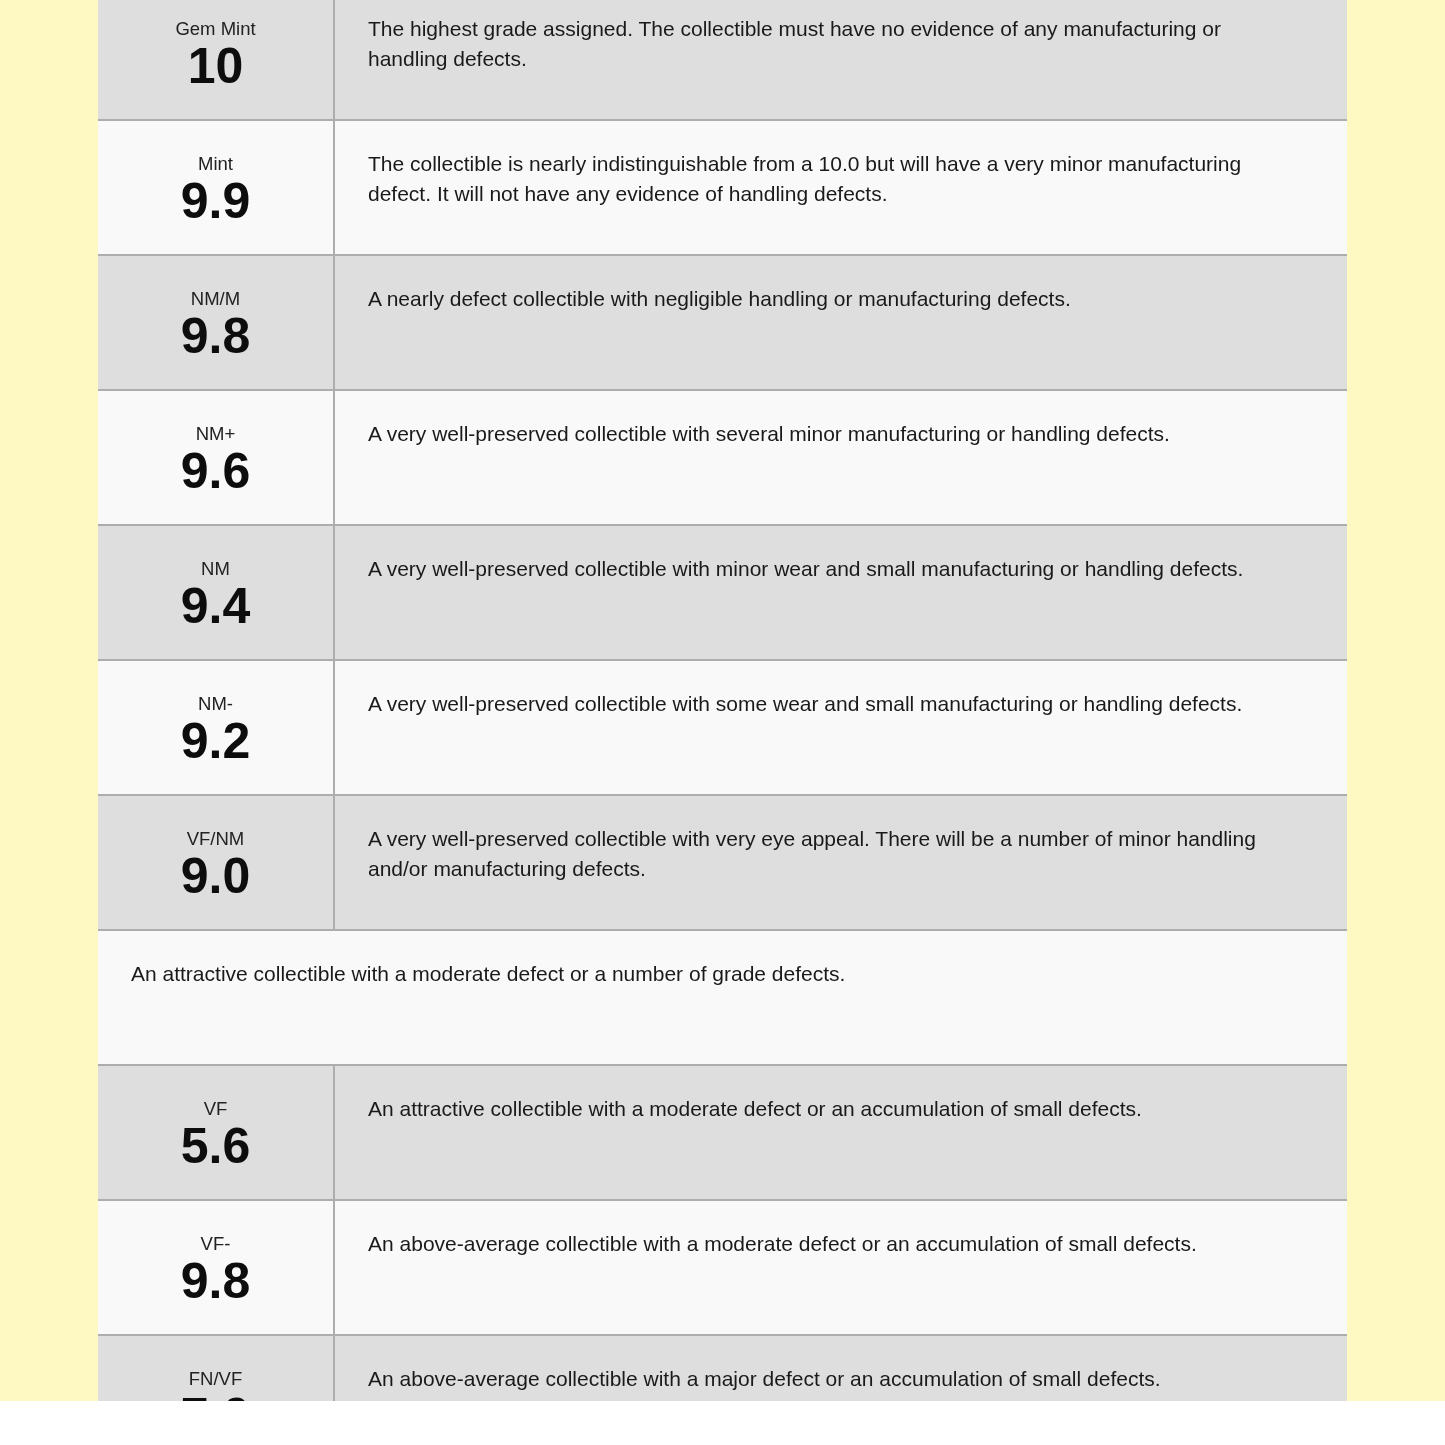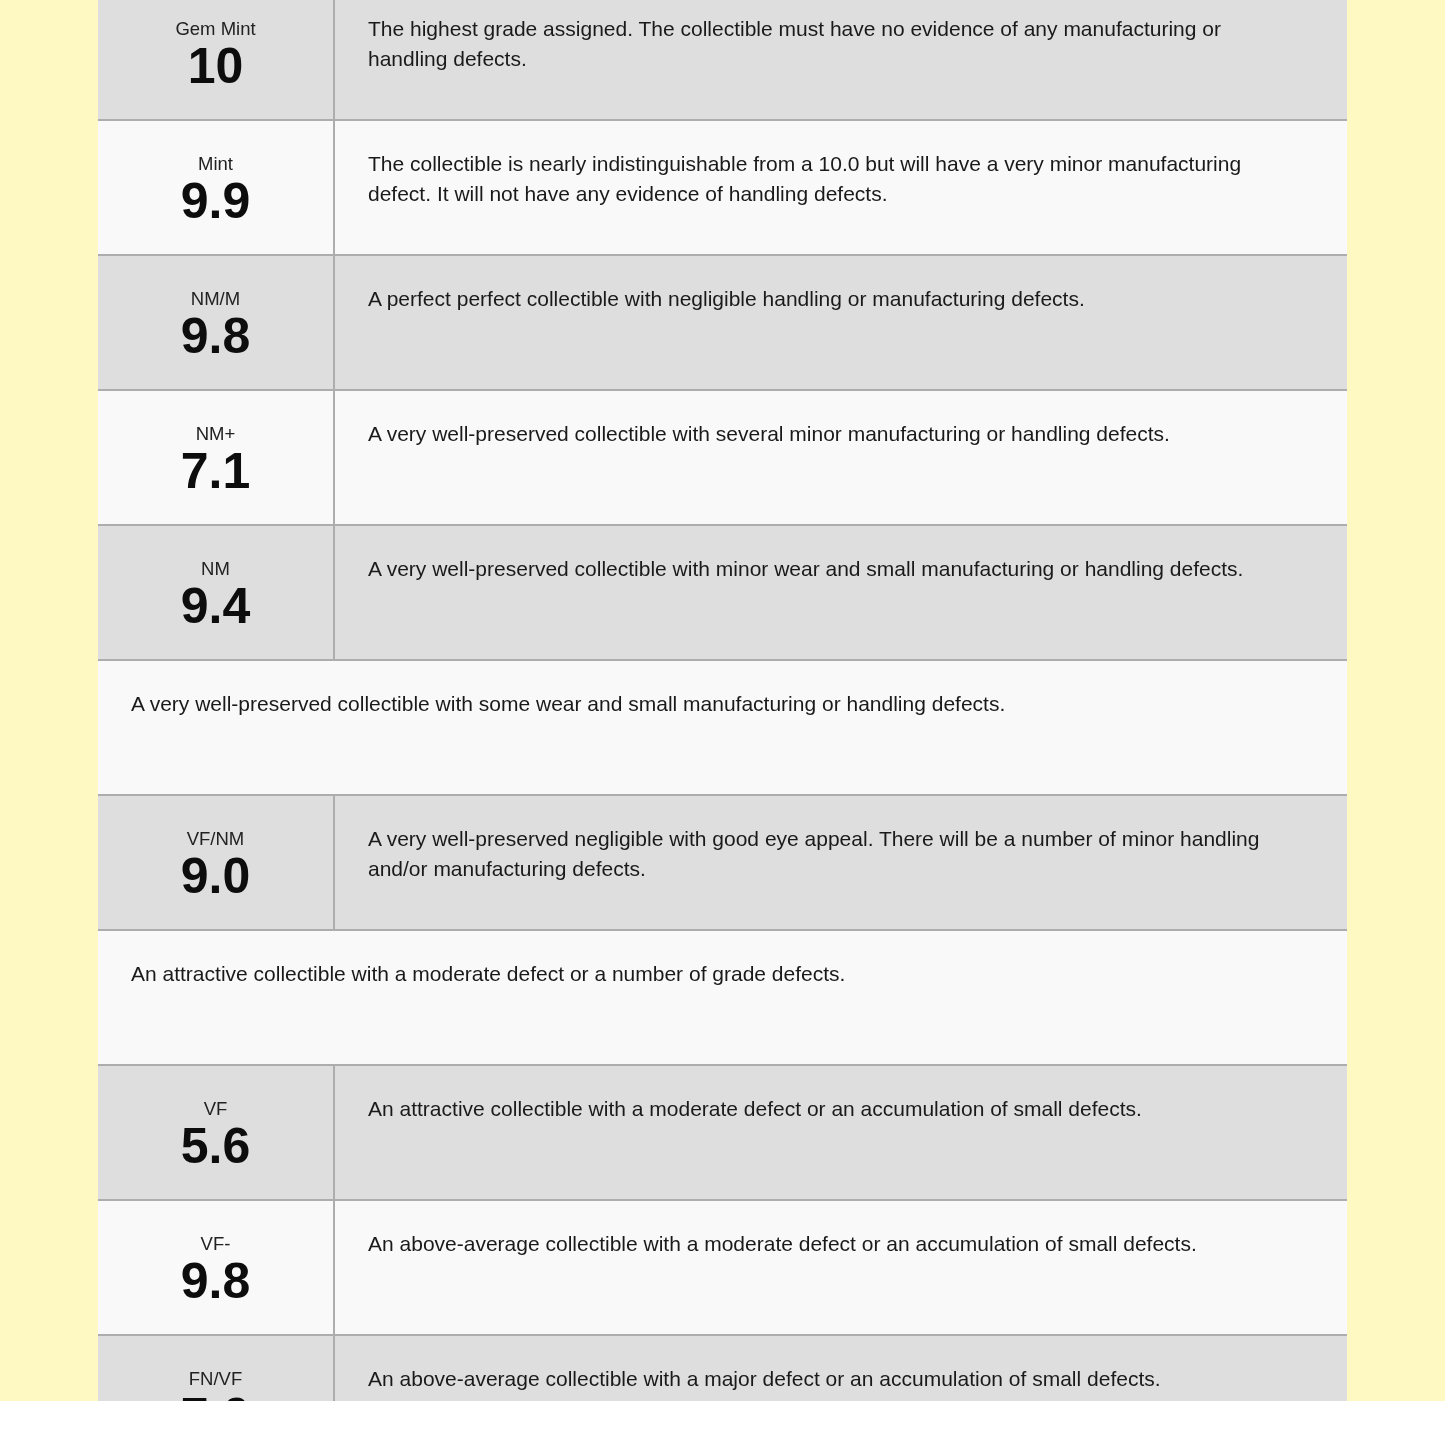--- a/index.html
+++ b/index.html
@@ -82,49 +82,53 @@
       <div class="grade-num">9.9</div>
     </div>
     <div class="desc-cell">The collectible is nearly indistinguishable from a 10.0 but will have a very minor manufacturing defect. It will not have any evidence of handling defects.</div>
   </div>
 
   <div class="grade-row shaded">
     <div class="grade-cell">
       <div class="grade-label">NM/M</div>
       <div class="grade-num">9.8</div>
     </div>
-    <div class="desc-cell">A perfect perfect collectible with negligible handling or manufacturing defects.</div>
+    <div class="desc-cell">A nearly defect collectible with negligible handling or manufacturing defects.</div>
   </div>
 
   <div class="grade-row plain">
     <div class="grade-cell">
       <div class="grade-label">NM+</div>
-      <div class="grade-num">7.1</div>
+      <div class="grade-num">9.6</div>
     </div>
     <div class="desc-cell">A very well-preserved collectible with several minor manufacturing or handling defects.</div>
   </div>
 
   <div class="grade-row shaded">
     <div class="grade-cell">
       <div class="grade-label">NM</div>
       <div class="grade-num">9.4</div>
     </div>
     <div class="desc-cell">A very well-preserved collectible with minor wear and small manufacturing or handling defects.</div>
   </div>
 
   <div class="grade-row plain">
+    <div class="grade-cell">
+      <div class="grade-label">NM-</div>
+      <div class="grade-num">9.2</div>
+    </div>
     <div class="desc-cell">A very well-preserved collectible with some wear and small manufacturing or handling defects.</div>
   </div>
 
   <div class="grade-row shaded">
     <div class="grade-cell">
       <div class="grade-label">VF/NM</div>
       <div class="grade-num">9.0</div>
     </div>
-    <div class="desc-cell">A very well-preserved negligible with good eye appeal. There will be a number of minor handling and/or manufacturing defects.</div>
+    <div class="desc-cell">A very well-preserved collectible with very eye appeal. There will be a number of minor handling and/or manufacturing defects.</div>
   </div>
 
   <div class="grade-row plain">
     <div class="desc-cell">An attractive collectible with a moderate defect or a number of grade defects.</div>
   </div>
 
   <div class="grade-row shaded">
     <div class="grade-cell">
       <div class="grade-label">VF</div>
       <div class="grade-num">5.6</div>

